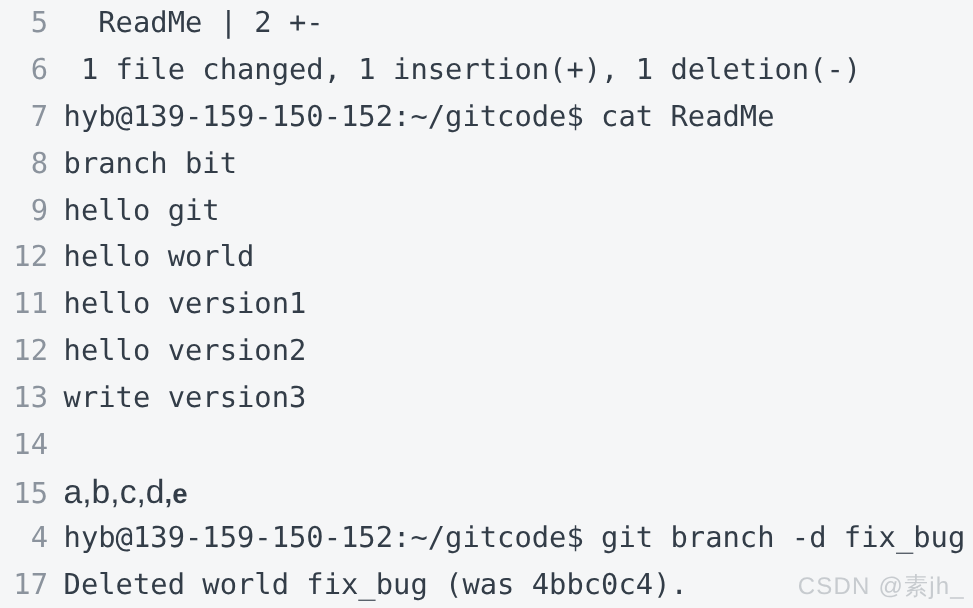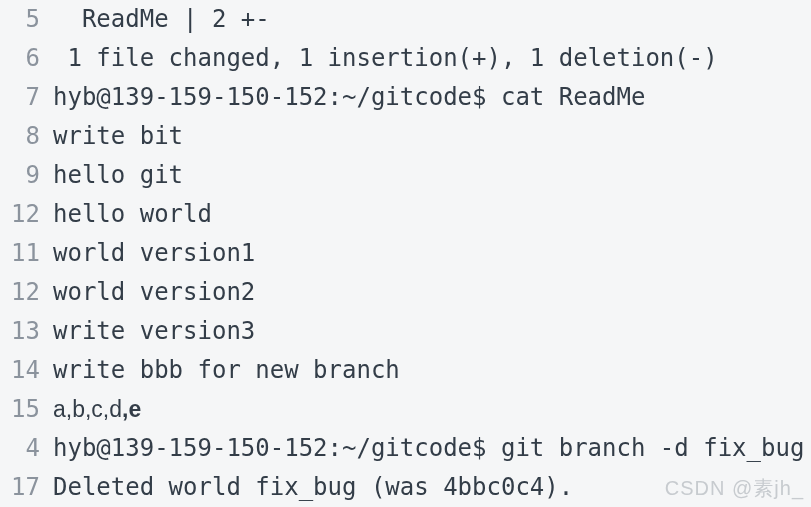--- a/index.html
+++ b/index.html
@@ -36,21 +36,21 @@
   }
   .content{
     margin-left:13px;
     white-space:pre;
   }
   .content .mono{
     font-family:"DejaVu Sans Mono", monospace;
   }
   .content .sans{
     font-family:"Liberation Sans", sans-serif;
-    font-size:23px;
+    font-size:28px;
   }
   .content .sans-bold{
     font-family:"Liberation Sans", sans-serif;
     font-size:23px;
     font-weight:bold;
   }
   .watermark{
     position:absolute;
     right:7px;
     bottom:5px;
@@ -74,51 +74,50 @@
     <span class="content"><span class="mono"> 1 file changed, 1 insertion(+), 1 deletion(-)</span></span>
   </div>
 
   <div class="row">
     <span class="gutter">7</span>
     <span class="content"><span class="mono">hyb@139-159-150-152:~/gitcode$ cat ReadMe</span></span>
   </div>
 
   <div class="row">
     <span class="gutter">8</span>
-    <span class="content"><span class="mono">write bit</span></span>
+    <span class="content"><span class="mono">branch bit</span></span>
   </div>
 
   <div class="row">
     <span class="gutter">9</span>
     <span class="content"><span class="mono">hello git</span></span>
   </div>
 
   <div class="row">
     <span class="gutter">12</span>
     <span class="content"><span class="mono">hello world</span></span>
   </div>
 
   <div class="row">
     <span class="gutter">11</span>
-    <span class="content"><span class="mono">world version1</span></span>
+    <span class="content"><span class="mono">hello version1</span></span>
   </div>
 
   <div class="row">
     <span class="gutter">12</span>
-    <span class="content"><span class="mono">world version2</span></span>
+    <span class="content"><span class="mono">hello version2</span></span>
   </div>
 
   <div class="row">
     <span class="gutter">13</span>
     <span class="content"><span class="mono">write version3</span></span>
   </div>
 
   <div class="row">
     <span class="gutter">14</span>
-    <span class="content"><span class="mono">write bbb for new branch</span></span>
   </div>
 
   <div class="row">
     <span class="gutter">15</span>
     <span class="content"><span class="sans">a,b,c,d</span><span class="sans-bold">,e</span></span>
   </div>
 
   <div class="row">
     <span class="gutter">4</span>
     <span class="content"><span class="mono">hyb@139-159-150-152:~/gitcode$ git branch -d fix_bug</span></span>

